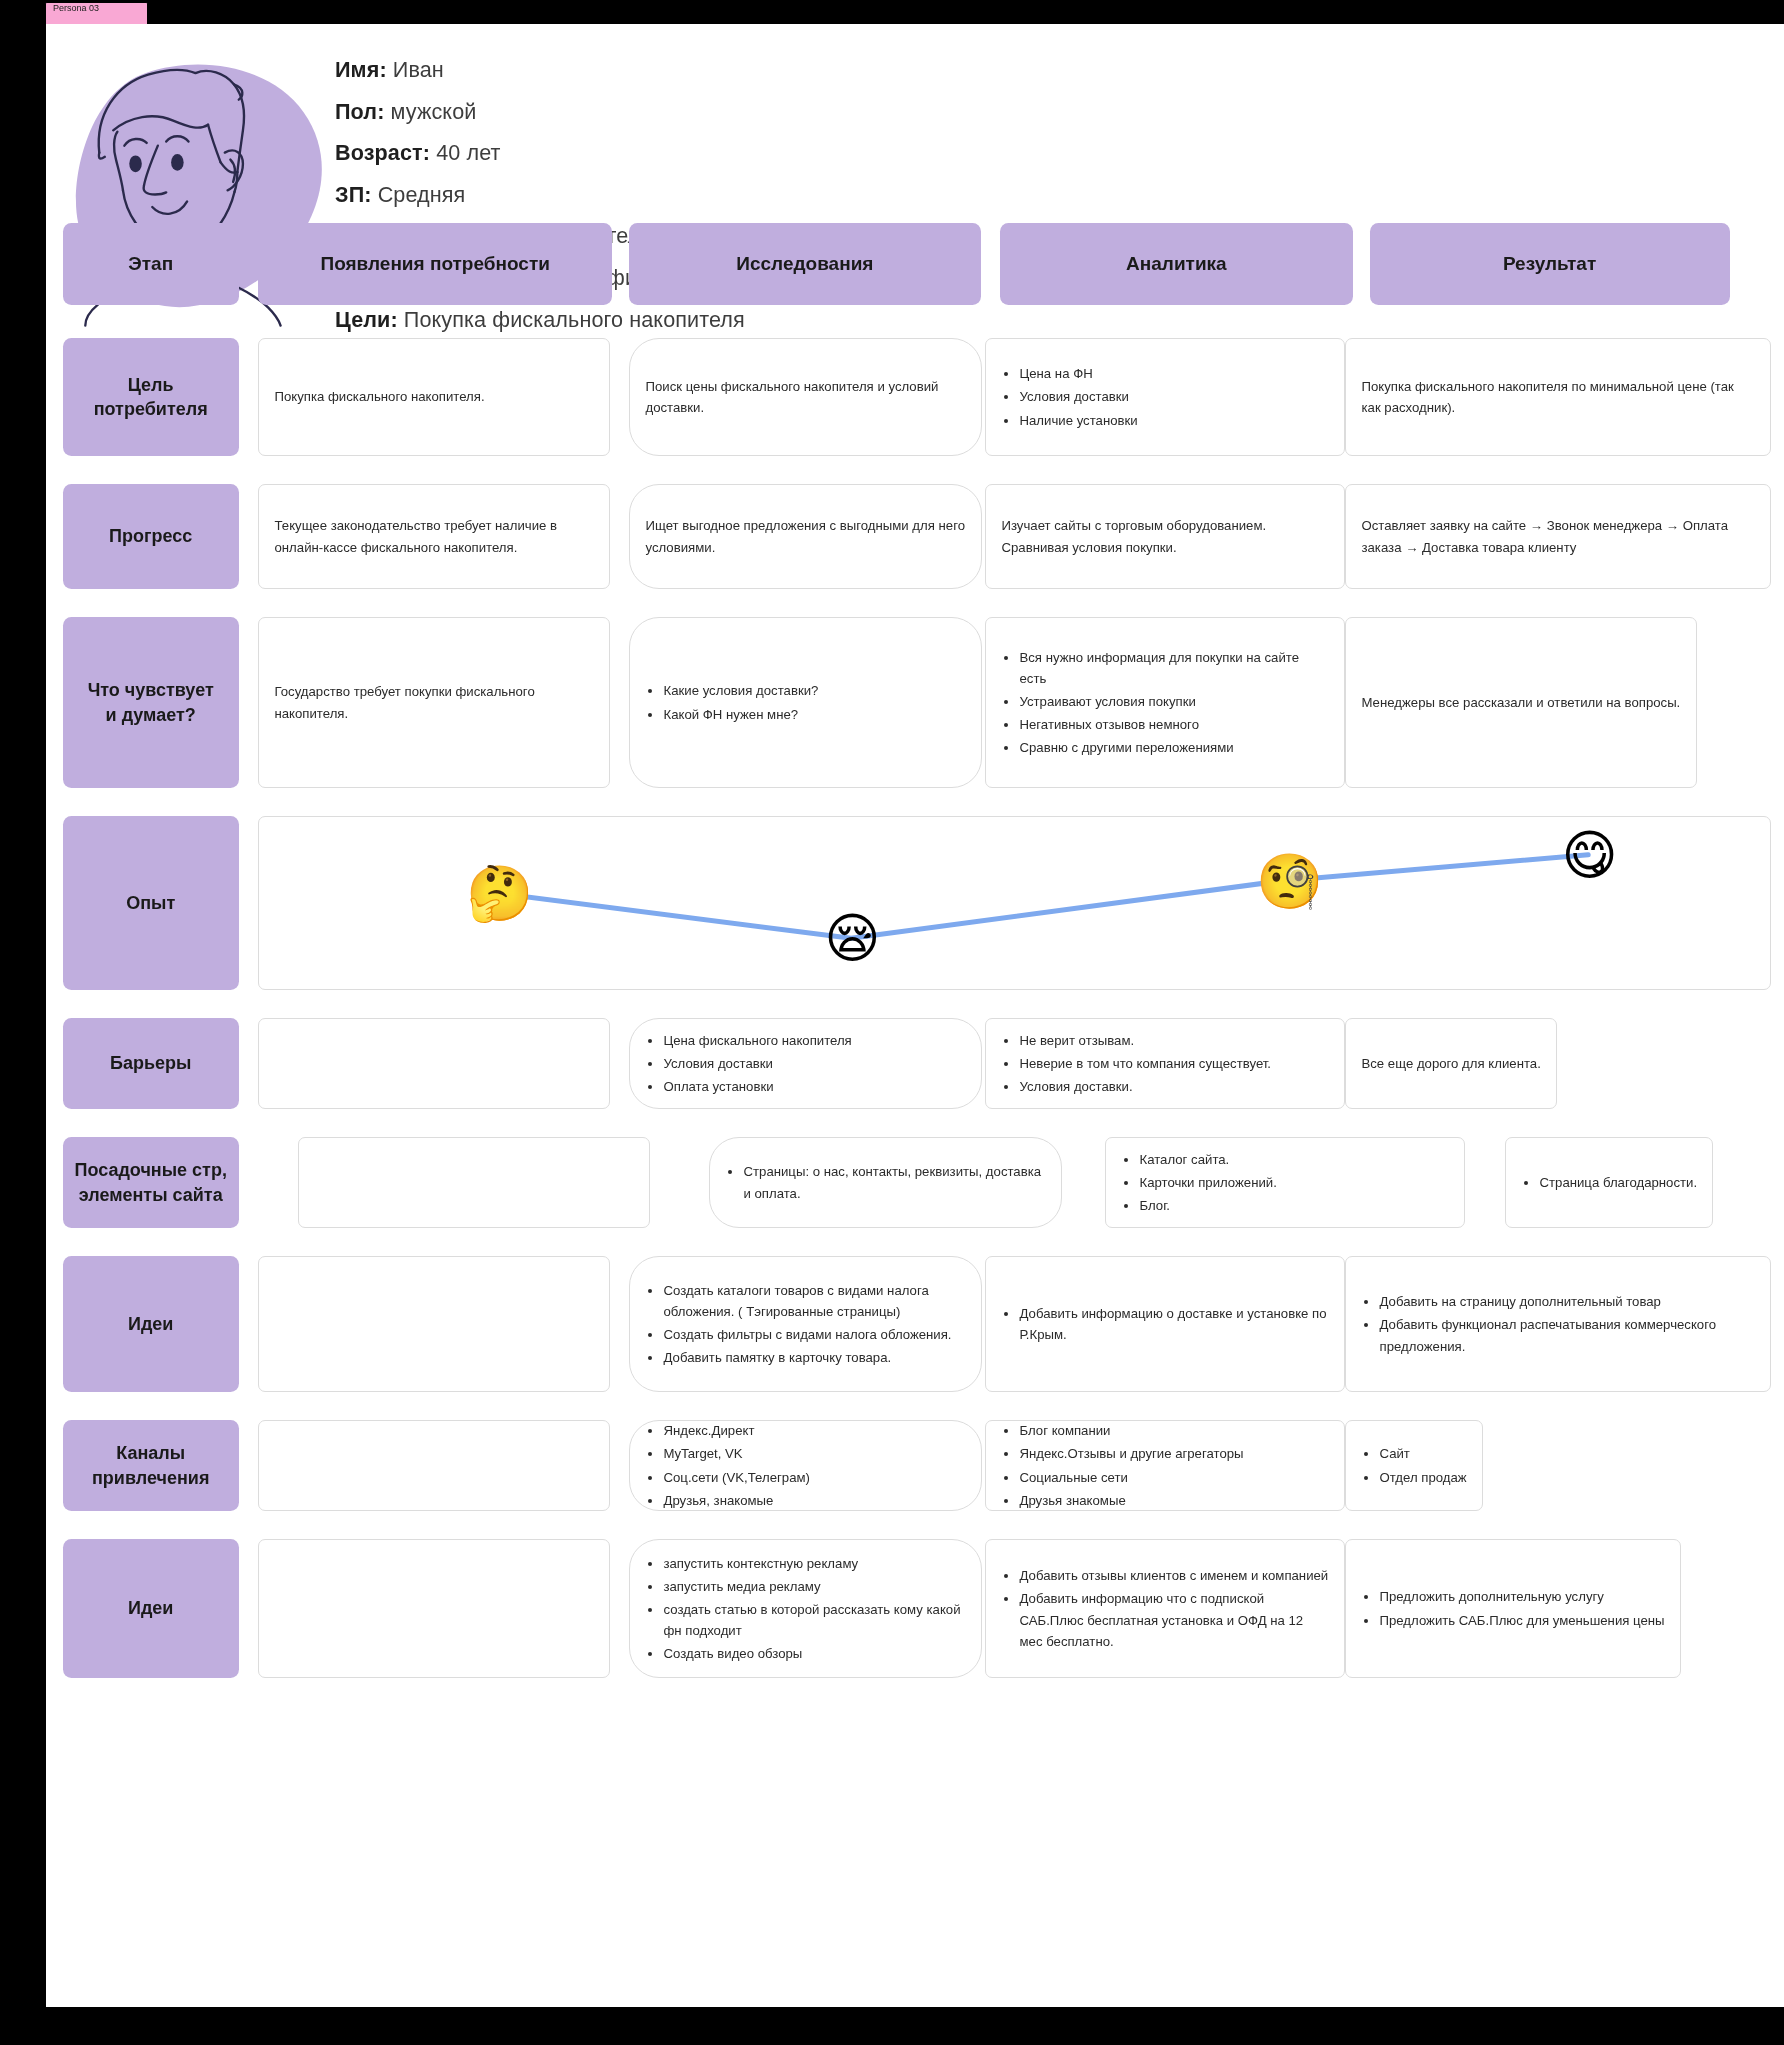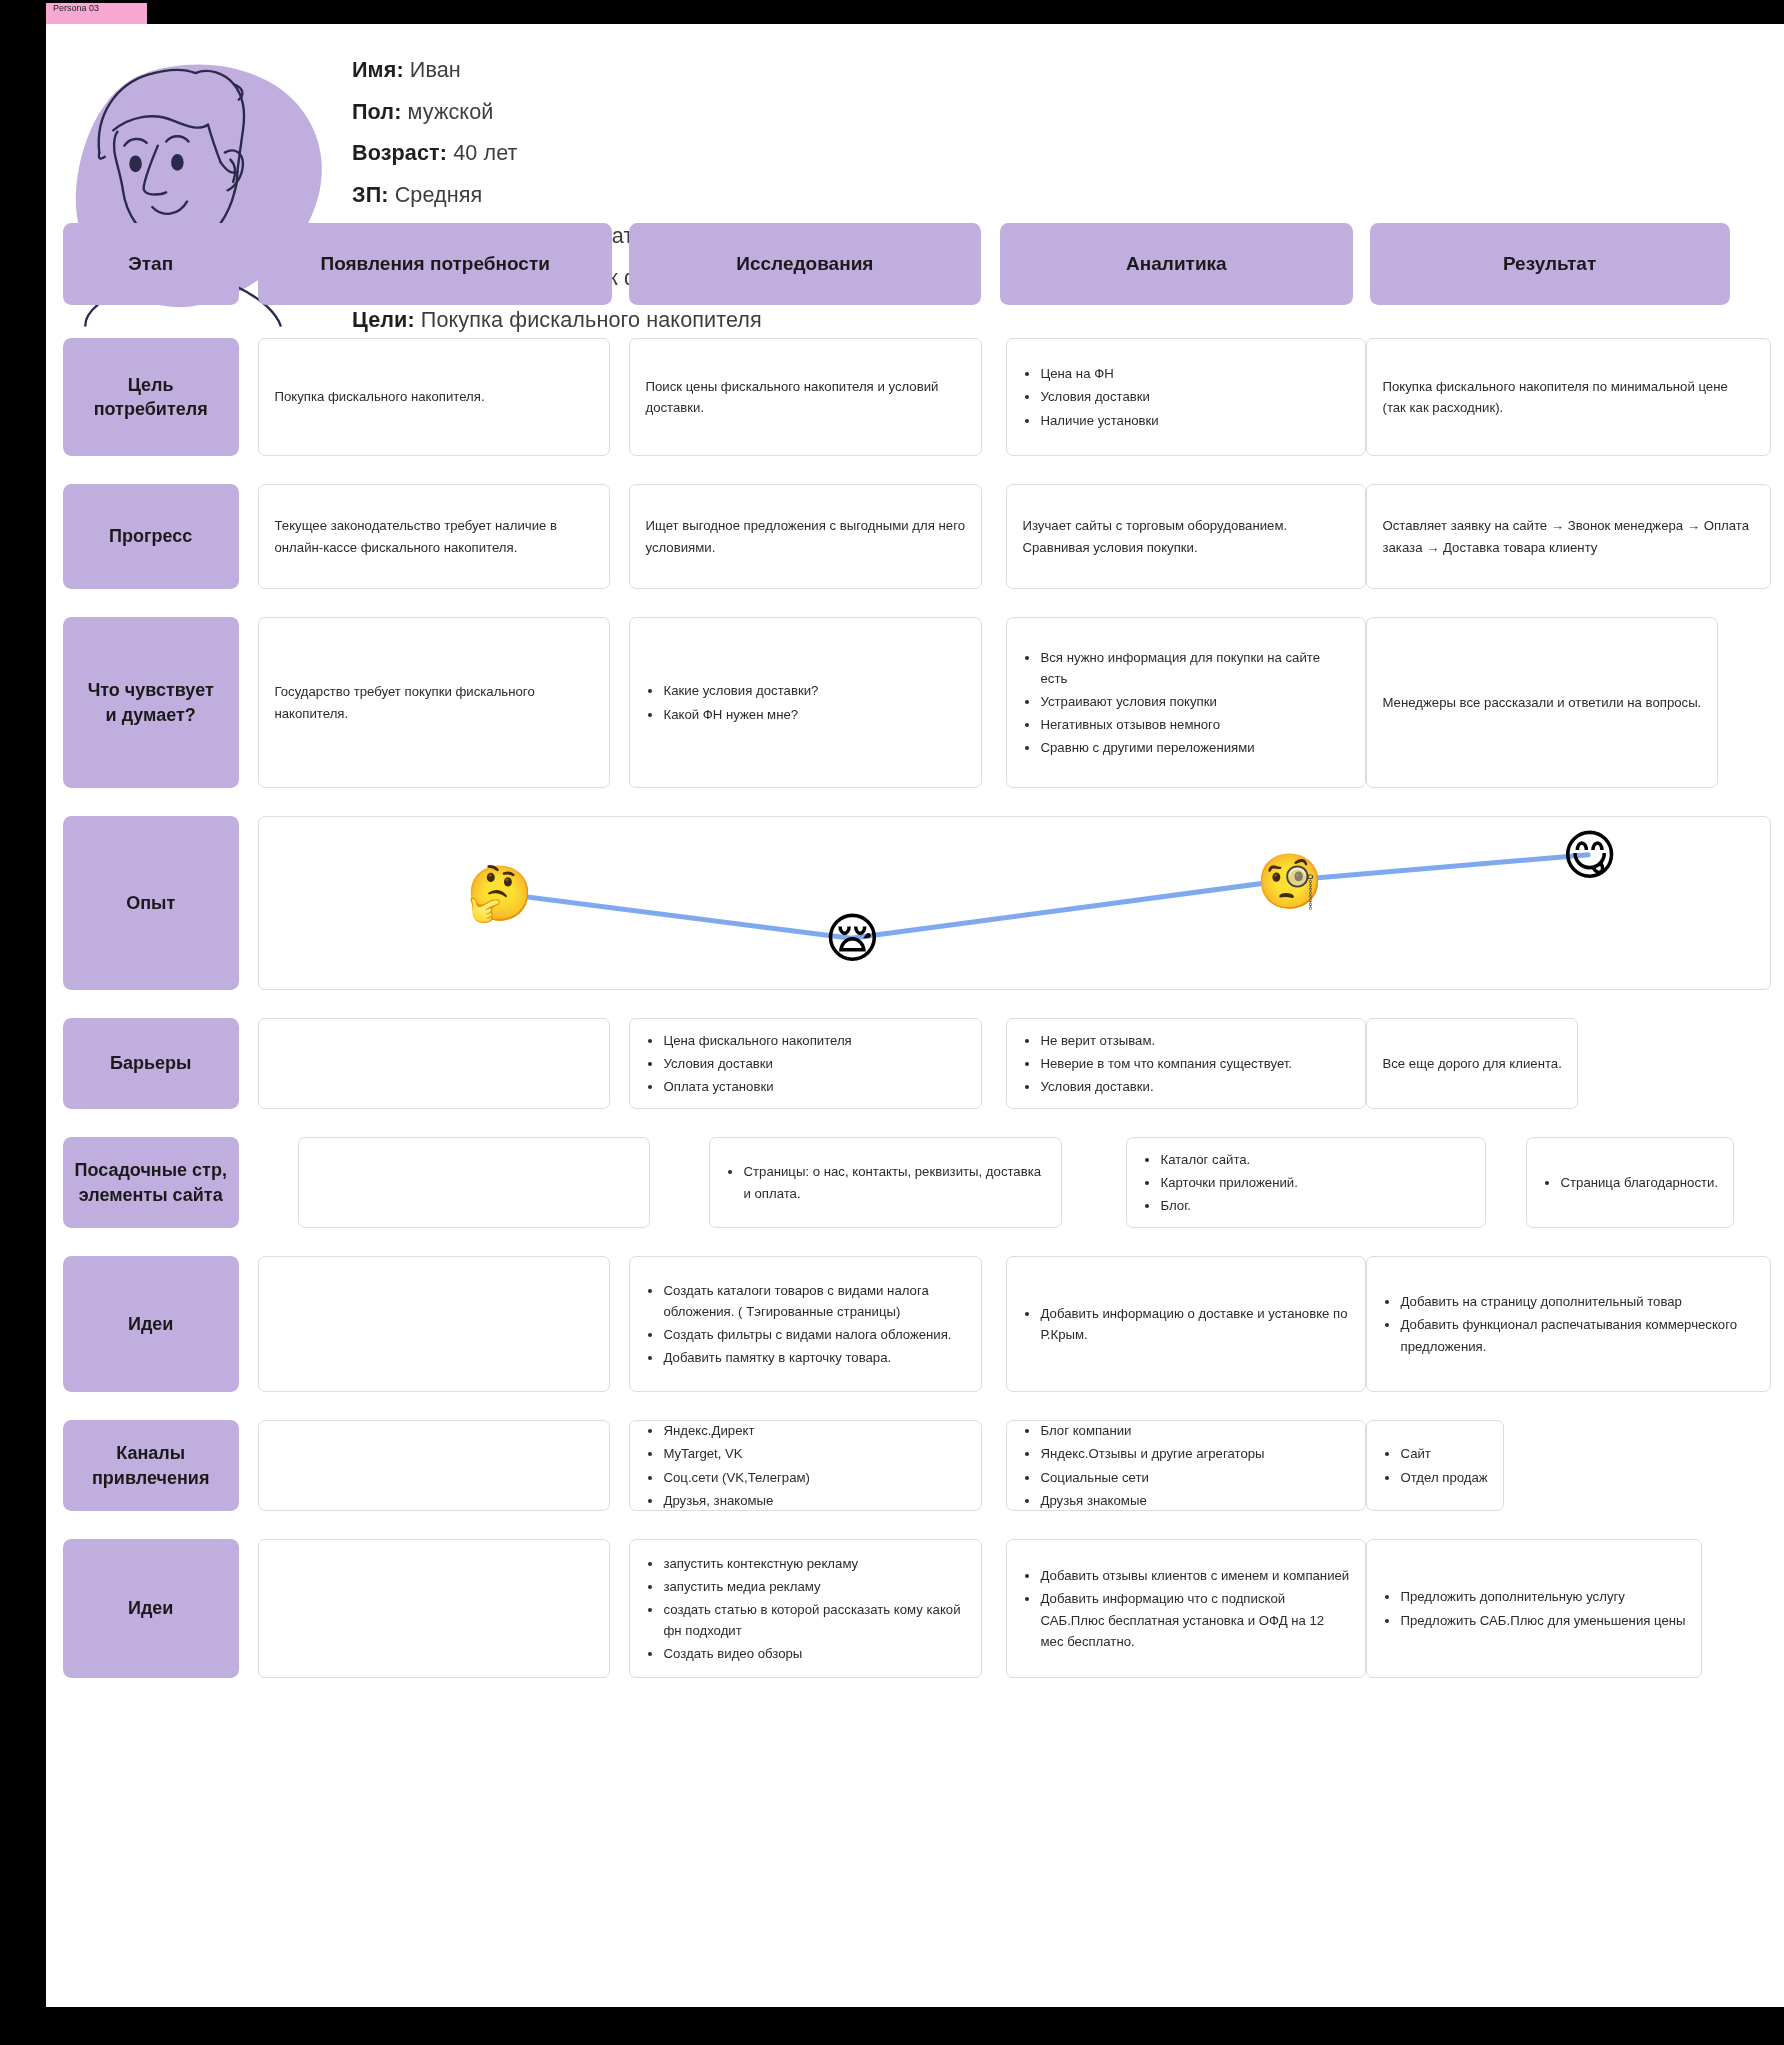--- a/index.html
+++ b/index.html
@@ -29,21 +29,21 @@
     width: 1740px; height: 1985px;
     background: #ffffff;
     border: 1.4px solid #000000;
     overflow: hidden;
   }
 
   
   #persona { position: absolute; left: 0; top: 0; width: 1740px; height: 348px; }
   #avatar { position: absolute; left: 16.7px; top: 24.4px; width: 265px; height: 279px; }
   #persona-fields {
-    position: absolute; left: 306px; top: 35px; width: 1185px;
+    position: absolute; left: 289px; top: 35px; width: 1185px;
   }
   .p-row { font-size: 21.6px; color: #3d3d3d; line-height: 1.0; margin-bottom: 20px; letter-spacing: 0.1px; }
   .p-row .k { font-weight: bold; color: #1f1f1f; }
 
   
   #grid { position: absolute; left: 16.7px; top: 199px; width: 1708px; }
   .row { position: relative; display: flex; align-items: stretch; }
 
   .stage-cell {
     background: #C0AEDE;
@@ -80,21 +80,21 @@
   #header-row { display: flex; gap: 0; height: 82px; margin-bottom: 33px; }
   #header-row .head-cell:nth-child(1) { flex: 0 0 176px; margin-right: 19.5px; }
   #header-row .head-cell:nth-child(2) { flex: 0 0 354px; margin-right: 16.7px; }
   #header-row .head-cell:nth-child(3) { flex: 0 0 352px; margin-right: 19px; }
   #header-row .head-cell:nth-child(4) { flex: 0 0 353px; margin-right: 16.7px; }
   #header-row .head-cell:nth-child(5) { flex: 0 0 360px; }
 
   .row .stage-cell { margin-right: 19.5px; }
   .row .card:nth-of-type(1) { flex: 0 0 354px; margin-right: 16.7px; }
   .row .card:nth-of-type(2) { flex: 0 0 352px; margin-right: 19px; }
-  .row .card:nth-of-type(3) { flex: 0 0 353px; margin-right: 24px; }
+  .row .card:nth-of-type(3) { flex: 0 0 353px; margin-right: 3px; border-radius: 30px; }
   .row .card:nth-of-type(4) { flex: 0 0 360px; }
 
   
   #exp-row { margin-bottom: 28px; }
   #exp-row .stage-cell { flex: 0 0 176px; margin-right: 19.5px; }
   #exp-card {
     flex: 1 1 auto;
     background:#fff; border:1.4px solid #dcdcdc; border-radius:7px;
     position: relative; overflow: hidden;
   }

